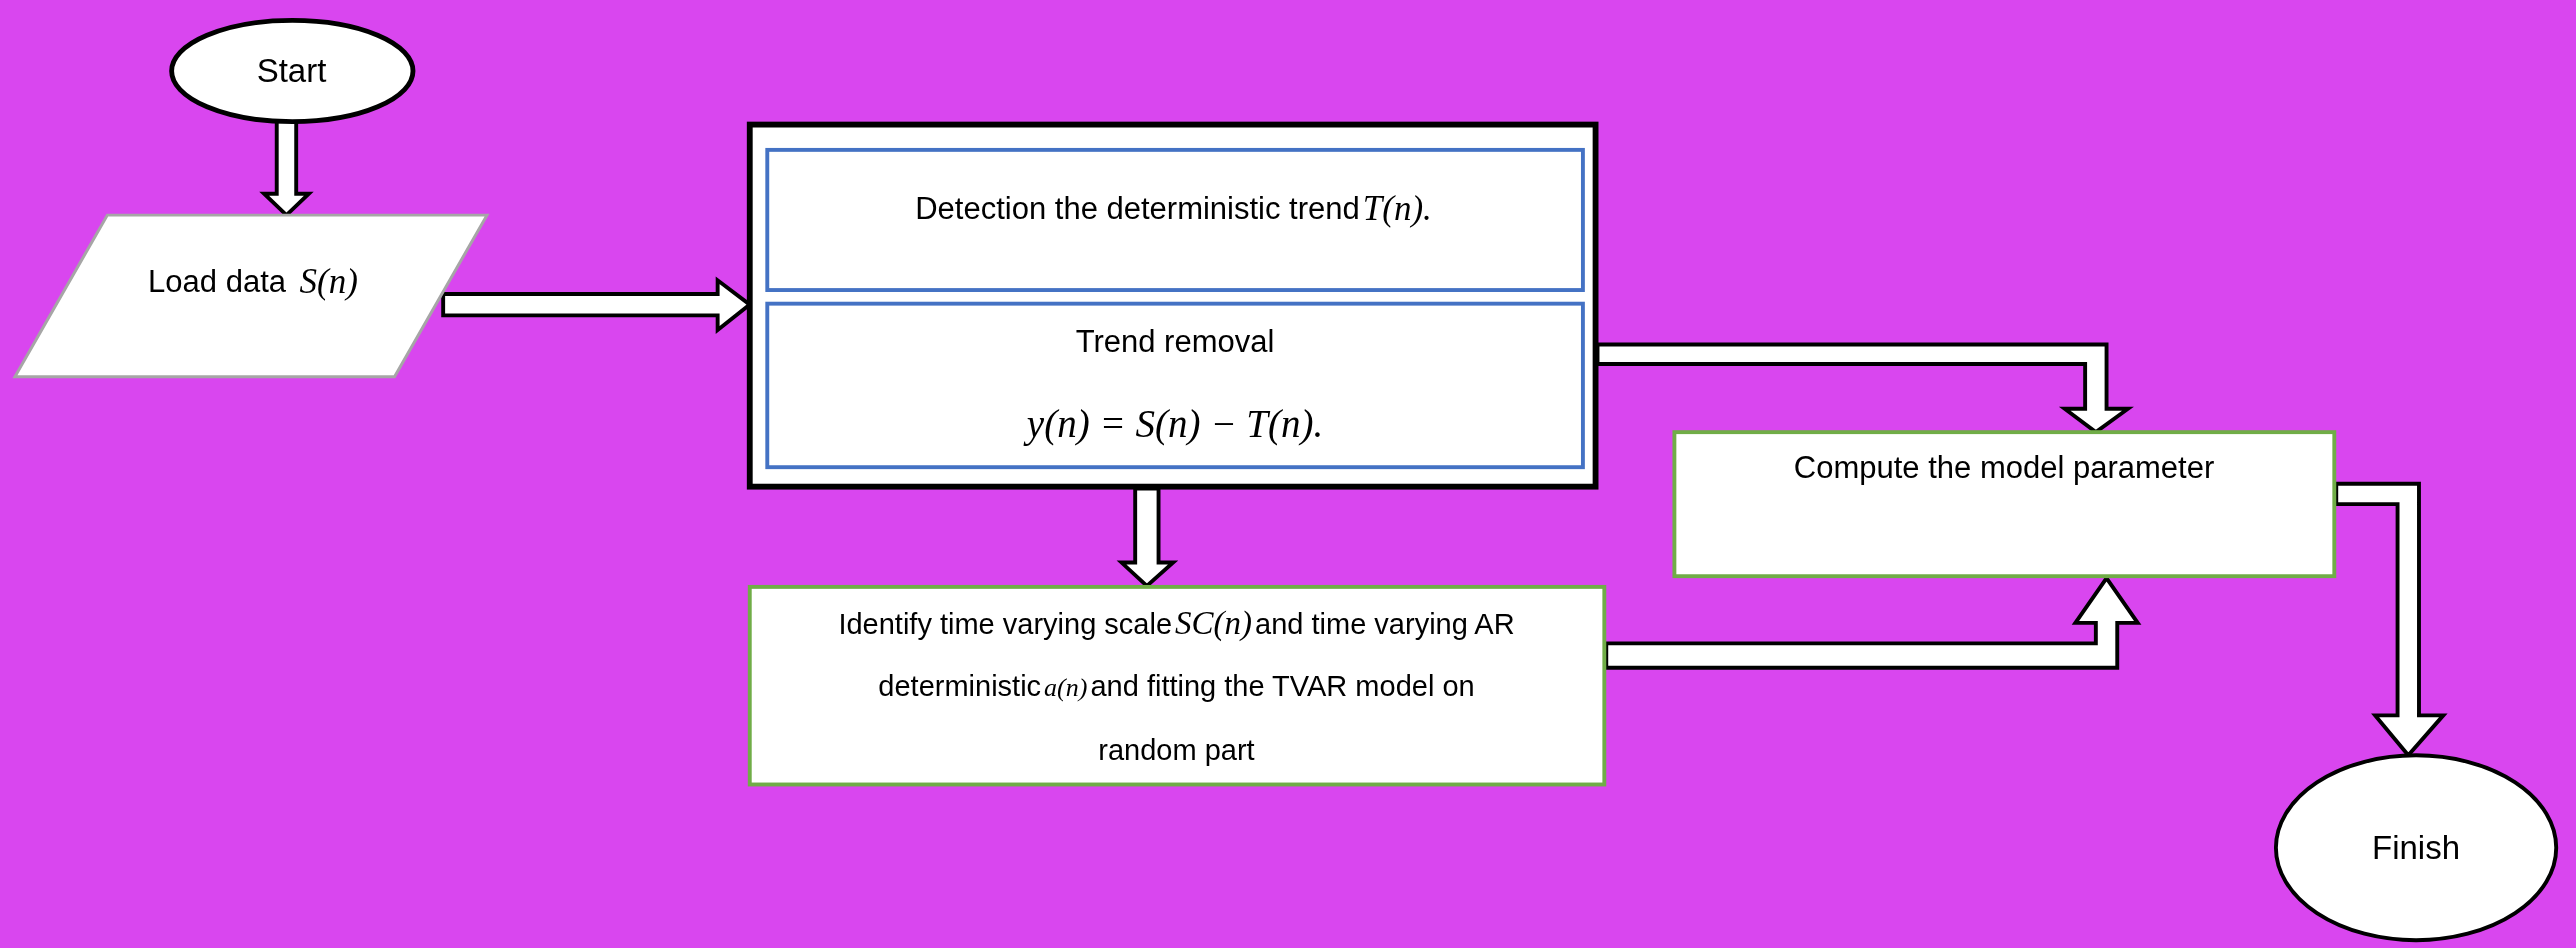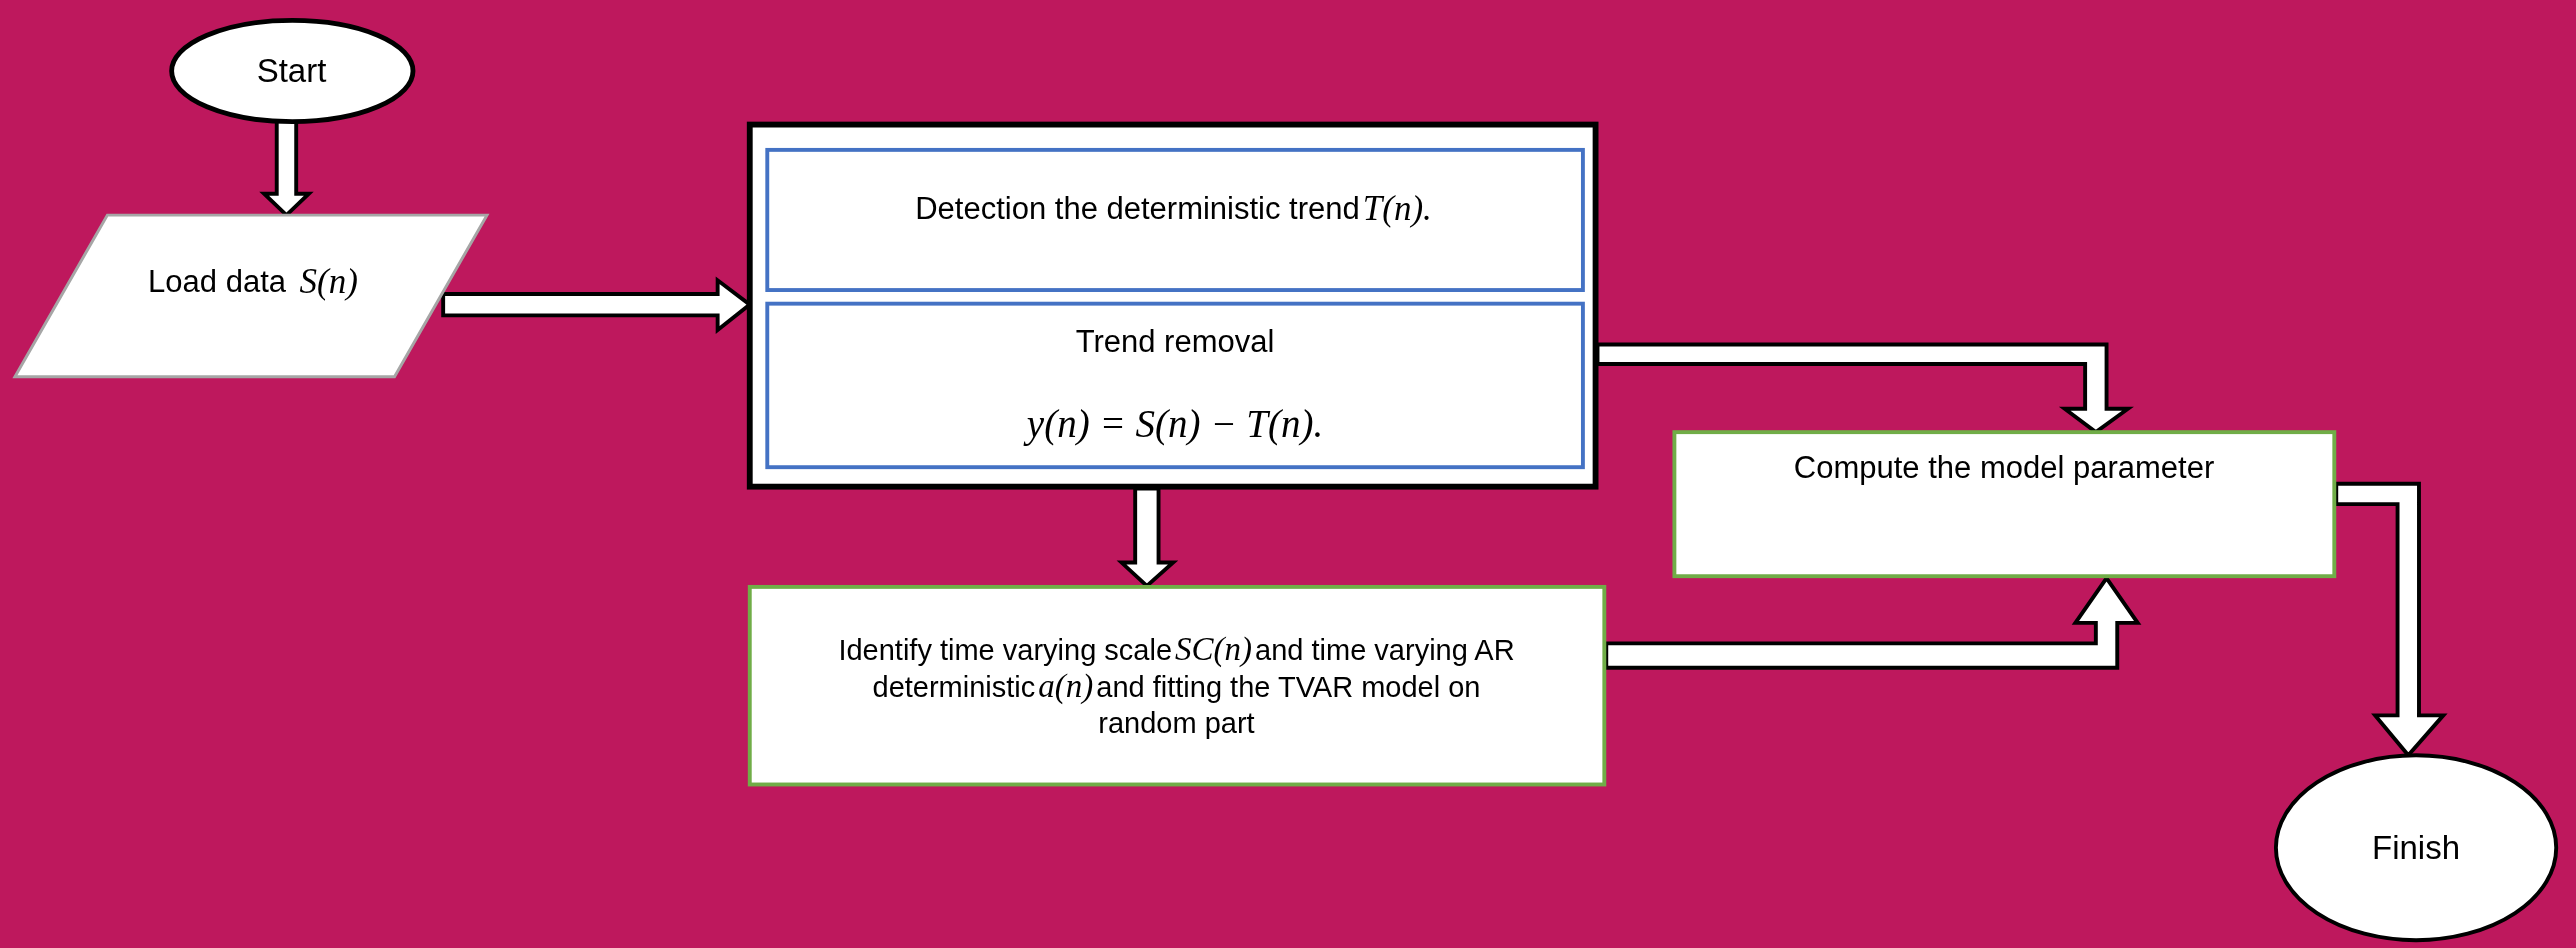--- a/index.html
+++ b/index.html
@@ -1,19 +1,19 @@
 <!DOCTYPE html>
 <html><head>
 <meta charset="utf-8">
 <style>
   html,body{margin:0;padding:0;background:#ffffff;}
   .canvas{
     position:relative;
     width:2576px;height:948px;
-    background:#be185d;
+    background:#d946ef;
     font-family:"Liberation Sans",sans-serif;
     color:#000;
     overflow:hidden;
   }
   svg.layer{position:absolute;left:0;top:0;width:2576px;height:948px;}
   .txt{
     position:absolute;
     display:flex;align-items:center;justify-content:center;
     text-align:center;
     white-space:nowrap;
@@ -27,21 +27,21 @@
     font-size:35px;
   }
   .formula{
     font-family:"Liberation Serif",serif;
     font-style:italic;
     font-size:39px;
   }
   .m-gap{margin:0 3px;}
   .m-lead{margin-left:13.6px;}
   .col{flex-direction:column;}
-  .line{display:block;line-height:36px;}
+  .line{display:block;line-height:62px;}
 </style>
 </head>
 <body>
 
 <div class="canvas">
 
   <svg class="layer" viewBox="0 0 2646 974">
 
     <path d="M 284,124 L 284,199 L 271,199 L 294,221 L 317,199 L 304,199 L 304,124 Z" fill="#ffffff" stroke="#000000" stroke-width="4" stroke-linejoin="miter"></path>
     <path d="M 455,302 L 737,302 L 737,288 L 770,313 L 737,339 L 737,324 L 455,324 Z" fill="#ffffff" stroke="#000000" stroke-width="4" stroke-linejoin="miter"></path>
@@ -83,21 +83,21 @@
 
   <div class="txt lbl" style="left:1674px;top:436px;width:660px;height:64px;">
     <span>Compute the model parameter</span>
   </div>
 
   <div class="txt col idtxt" style="left:759px;top:587px;width:835px;height:198px;">
     <div class="line">
       <span>Identify time varying scale</span><span class="math m-gap" style="font-size:33px;">SC(n)</span><span>and time varying AR</span>
     </div>
     <div class="line">
-      <span>deterministic</span><span class="math m-gap" style="font-size:33px;">a(n)</span><span>and fitting the TVAR model on</span>
+      <span>deterministic</span><span class="math m-gap" style="font-size:26px;">a(n)</span><span>and fitting the TVAR model on</span>
     </div>
     <div class="line">
       <span>random part</span>
     </div>
   </div>
 
   <div class="txt terminal" style="left:2276px;top:755px;width:280px;height:185px;">
     <span>Finish</span>
   </div>
 

